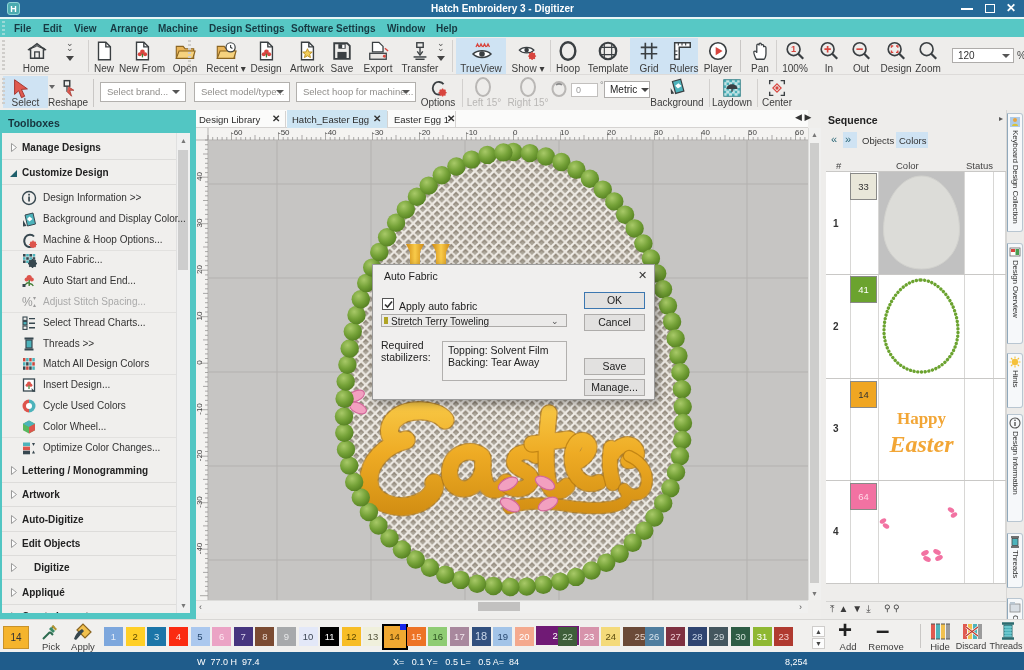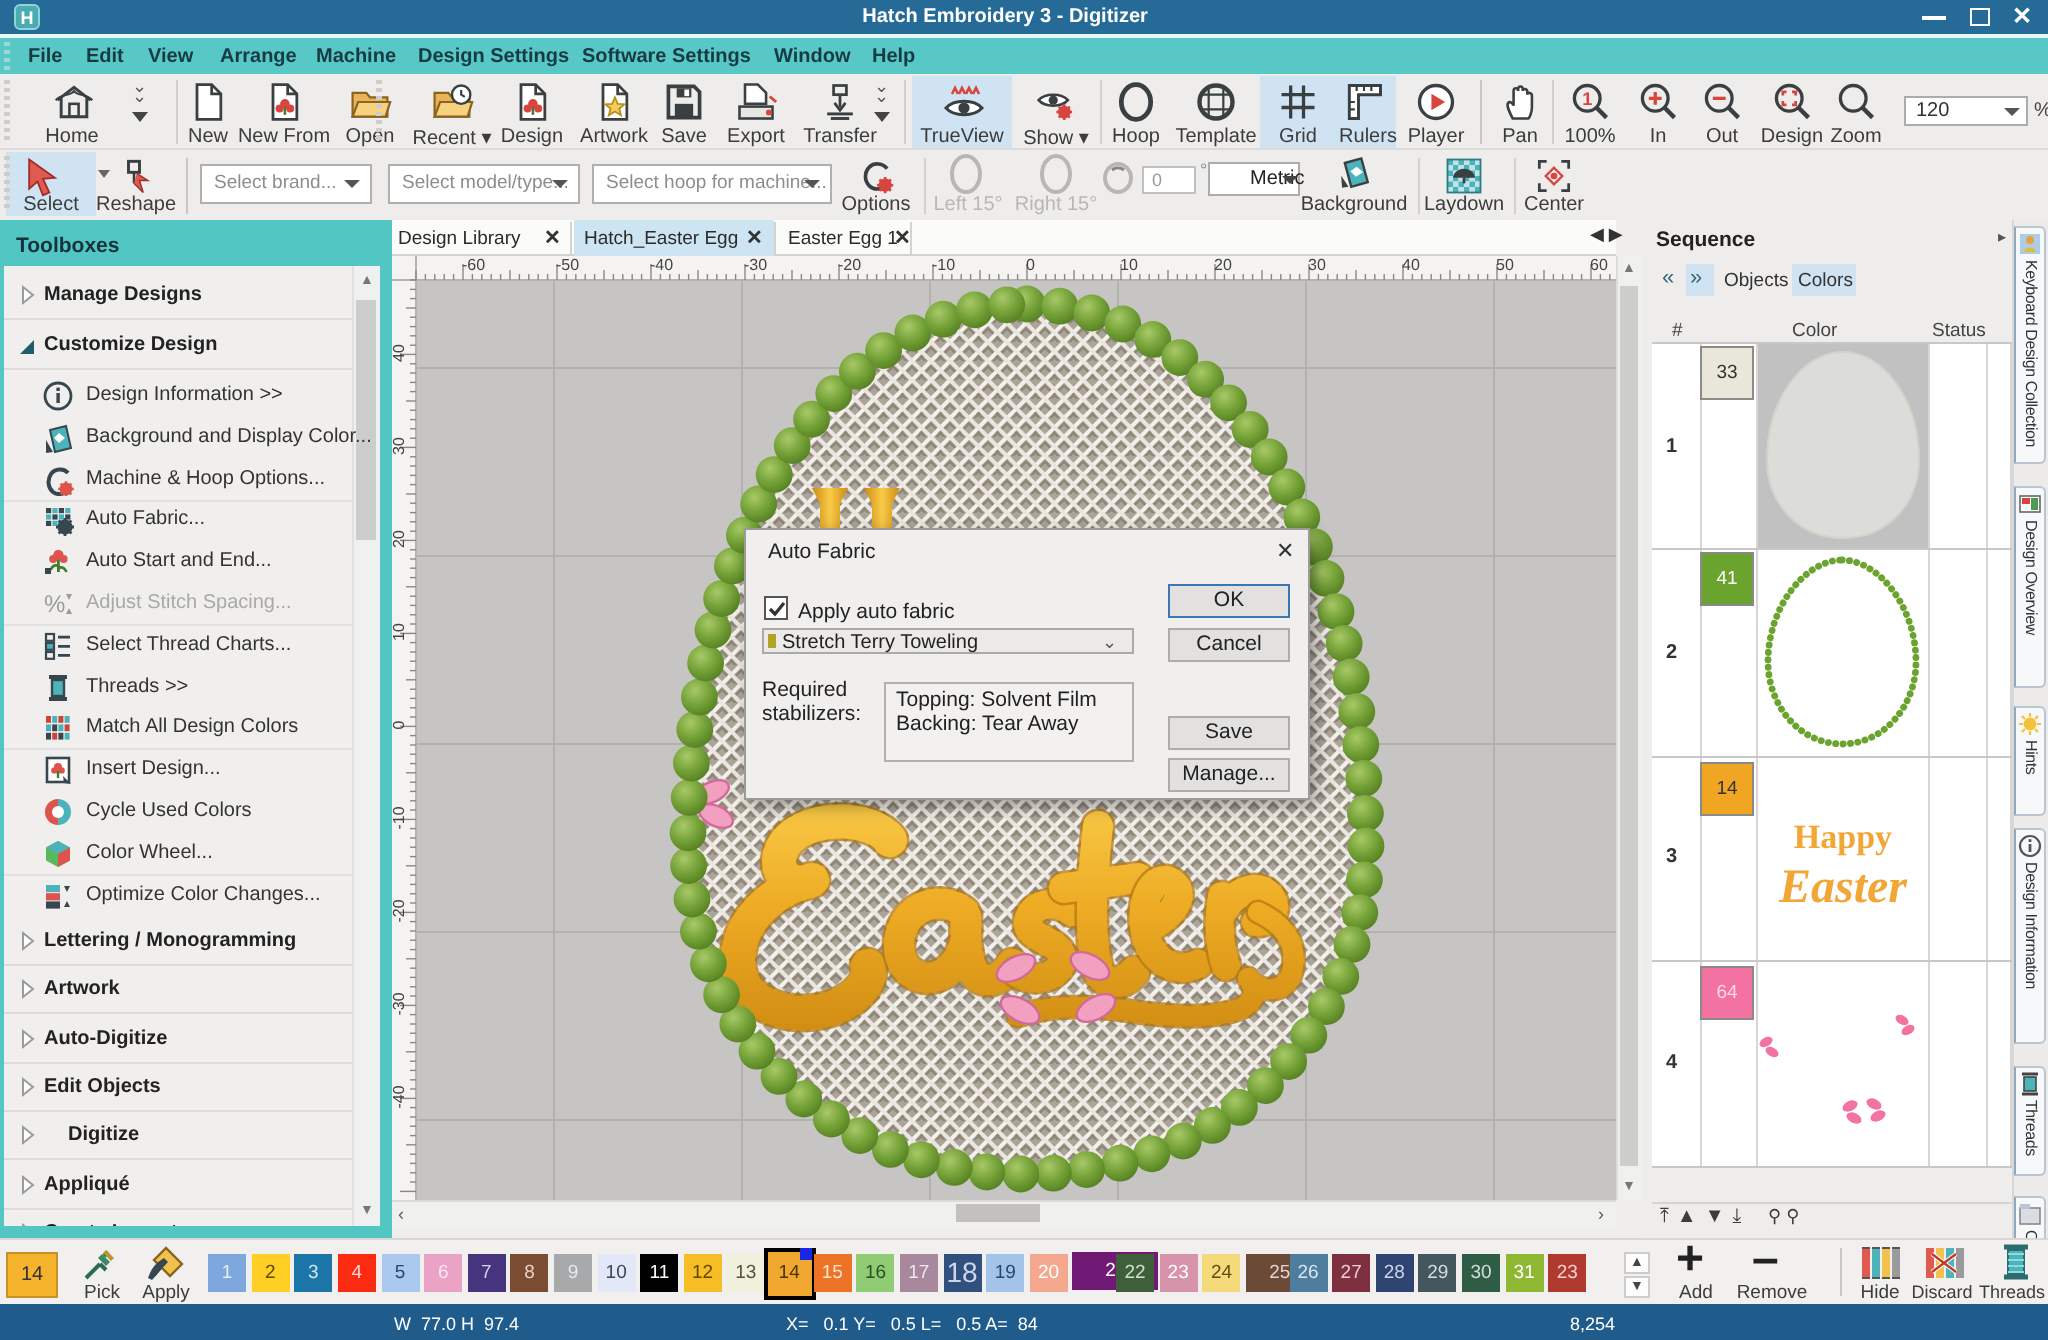--- a/index.html
+++ b/index.html
@@ -220,21 +220,21 @@
     <ellipse cx="9" cy="10" rx="7" ry="9" fill="none" stroke="#b9b7b5" stroke-width="2"></ellipse>
     <path d="M6 2 L3 5" stroke="#b9b7b5" stroke-width="1.5"></path>
   </svg>
 <div class="ab lbl" style="left:506px;top:97px;width:44px;color:#b9b7b5;">Right 15°</div>
 <svg class="ab" style="left:551px;top:81px" width="16" height="16" viewBox="0 0 16 16">
     <ellipse cx="8" cy="8" rx="6.5" ry="7" fill="none" stroke="#b9b7b5" stroke-width="2"></ellipse>
     <path d="M5 4 A5 5 0 0 1 11 4" fill="none" stroke="#888" stroke-width="1.5"></path>
   </svg>
 <div class="ab" style="left:571px;top:83px;width:27px;height:14px;background:#fff;border:1px solid #c2c0be;color:#9a9a9a;font-size:9px;line-height:12px;padding-left:4px;">0</div>
 <div class="ab" style="left:600px;top:80px;color:#888;font-size:9px;">°</div>
-<div class="ab" style="left:604px;top:81px;width:46px;height:17px;background:#fff;border:1px solid #aeacaa;color:#222;font-size:10px;line-height:15px;padding-left:20px;">Metric</div>
+<div class="ab" style="left:604px;top:81px;width:46px;height:17px;background:#fff;border:1px solid #aeacaa;color:#222;font-size:10px;line-height:15px;padding-left:5px;">Metric</div>
 <div class="ab" style="left:641px;top:88px;width:0;height:0;border-left:4px solid transparent;border-right:4px solid transparent;border-top:4px solid #444;"></div>
 <svg class="ab" style="left:666px;top:76px" width="22" height="22" viewBox="0 0 24 24">
     <path d="M7 6 L16 3.5 L19.5 16.5 L10.5 19 Z" fill="#4db3bb" stroke="#3a3f42" stroke-width="1.3"></path>
     <path d="M13.5 8 L17 11 L13 13.5 L10 10.5 Z" fill="#fff"></path>
     <path d="M5 13 L9 19 L5.5 19.5 Z" fill="#3a3f42"></path>
   </svg>
 <div class="ab lbl" style="left:648px;top:97px;width:58px;">Background</div>
 <div class="sep" style="left:709px;top:79px;height:28px;"></div>
 <svg class="ab" style="left:721px;top:77px" width="22" height="22" viewBox="0 0 24 24">
     <rect x="3" y="3" width="3" height="3" fill="#4db3bb"></rect>
@@ -1006,21 +1006,21 @@
 <div class="ab" style="left:298.6px;top:627px;width:19px;height:19px;background:#e3e8f8;color:#3c4654;font-size:9.5px;text-align:center;line-height:19px;">10</div>
 <div class="ab" style="left:320.2px;top:627px;width:19px;height:19px;background:#000000;color:#ffffff;font-size:9.5px;text-align:center;line-height:19px;">11</div>
 <div class="ab" style="left:341.8px;top:627px;width:19px;height:19px;background:#f7bd26;color:#5e4a00;font-size:9.5px;text-align:center;line-height:19px;">12</div>
 <div class="ab" style="left:363.4px;top:627px;width:19px;height:19px;background:#f0f0dc;color:#55553a;font-size:9.5px;text-align:center;line-height:19px;">13</div>
 <div class="ab" style="left:381.6px;top:623.5px;width:26px;height:26px;border:2px solid #000;background:#f0a831;"></div>
 <div class="ab" style="left:400.1px;top:624px;width:6px;height:6px;background:#1726e8;"></div>
 <div class="ab" style="left:385.1px;top:627px;width:19px;height:19px;color:#4a3405;font-size:9.5px;text-align:center;line-height:19px;">14</div>
 <div class="ab" style="left:406.7px;top:627px;width:19px;height:19px;background:#ed7326;color:#ffe3d2;font-size:9.5px;text-align:center;line-height:19px;">15</div>
 <div class="ab" style="left:428.3px;top:627px;width:19px;height:19px;background:#8fcc74;color:#2c5220;font-size:9.5px;text-align:center;line-height:19px;">16</div>
 <div class="ab" style="left:449.9px;top:627px;width:19px;height:19px;background:#a8889d;color:#f1e6ed;font-size:9.5px;text-align:center;line-height:19px;">17</div>
-<div class="ab" style="left:471.5px;top:627px;width:19px;height:19px;background:#32507e;color:#ccd8ea;font-size:14px;text-align:center;line-height:19px;">18</div>
+<div class="ab" style="left:471.5px;top:627px;width:19px;height:19px;background:#32507e;color:#ccd8ea;font-size:11px;text-align:center;line-height:19px;">18</div>
 <div class="ab" style="left:493.2px;top:627px;width:19px;height:19px;background:#a3c4e8;color:#27476e;font-size:9.5px;text-align:center;line-height:19px;">19</div>
 <div class="ab" style="left:514.8px;top:627px;width:19px;height:19px;background:#f4a98e;color:#fff;font-size:9.5px;text-align:center;line-height:19px;">20</div>
 <div class="ab" style="left:536.4px;top:626px;width:43px;height:19px;background:#701a75;color:#fff;font-size:9.5px;text-align:center;line-height:19px;">21</div>
 <div class="ab" style="left:558.0px;top:627px;width:19px;height:19px;background:#3f5e3a;color:#cfe0cc;font-size:9.5px;text-align:center;line-height:19px;">22</div>
 <div class="ab" style="left:579.6px;top:627px;width:19px;height:19px;background:#d793ab;color:#fff;font-size:9.5px;text-align:center;line-height:19px;">23</div>
 <div class="ab" style="left:601.3px;top:627px;width:19px;height:19px;background:#f4da7a;color:#5e4e10;font-size:9.5px;text-align:center;line-height:19px;">24</div>
 <div class="ab" style="left:622.9px;top:627px;width:34px;height:19px;background:#6b4a38;color:#e6d4ca;font-size:9.5px;text-align:center;line-height:19px;">25</div>
 <div class="ab" style="left:644.5px;top:627px;width:19px;height:19px;background:#4f7d9e;color:#d7e5ee;font-size:9.5px;text-align:center;line-height:19px;">26</div>
 <div class="ab" style="left:666.1px;top:627px;width:19px;height:19px;background:#7e3040;color:#f0ccd4;font-size:9.5px;text-align:center;line-height:19px;">27</div>
 <div class="ab" style="left:687.7px;top:627px;width:19px;height:19px;background:#2f4470;color:#ccd8ea;font-size:9.5px;text-align:center;line-height:19px;">28</div>

